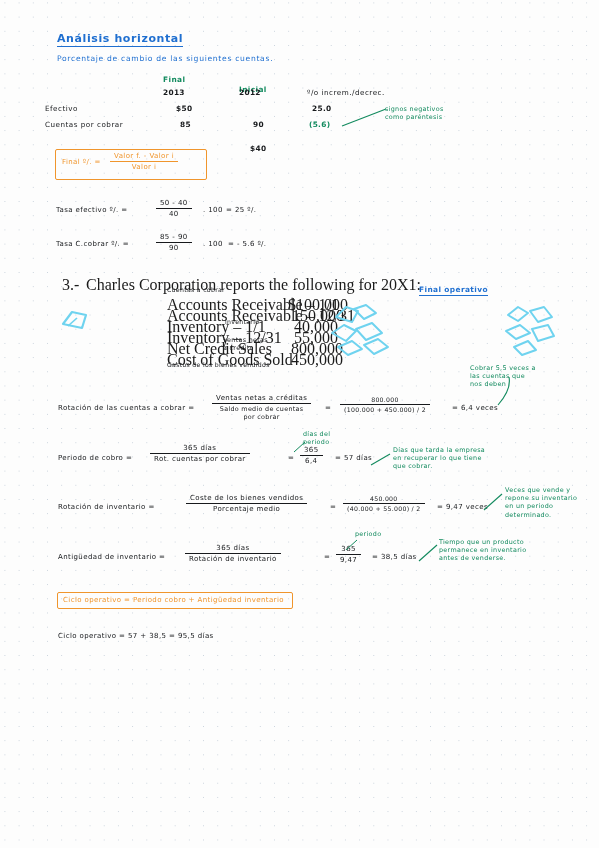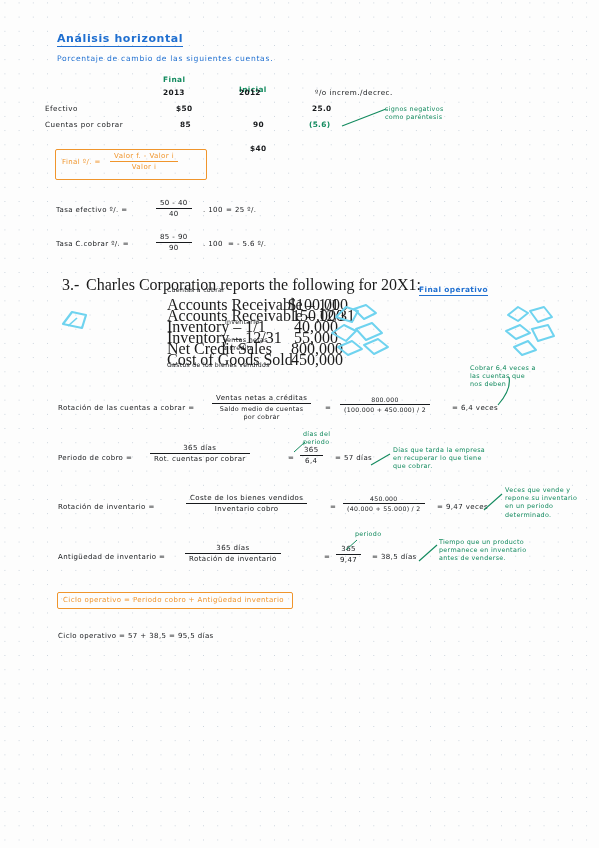--- a/index.html
+++ b/index.html
@@ -53,21 +53,21 @@
 
   <div class="abs hand blue t-title underline-blue" style="left:57px;top:32px;">Análisis horizontal</div>
 
   <div class="abs hand blue t-sub" style="left:57px;top:54px;">Porcentaje de cambio de las siguientes cuentas.</div>
 
   <div class="abs hand green t-hd" style="left:163px;top:75px;">Final</div>
   <div class="abs hand green t-hd" style="left:239px;top:75px;margin-top:10px;">Inicial</div>
 
   <div class="abs hand black t-num" style="left:163px;top:88px;">2013</div>
   <div class="abs hand black t-num" style="left:239px;top:88px;">2012</div>
-  <div class="abs hand black t-row" style="left:307px;top:88px;padding-left:8px;">º/o increm./decrec.</div>
+  <div class="abs hand black t-row" style="left:299px;top:88px;padding-left:8px;">º/o increm./decrec.</div>
 
   <div class="abs hand black t-row" style="left:45px;top:104px;">Efectivo</div>
   <div class="abs hand black t-num" style="left:176px;top:104px;">$50</div>
   <div class="abs hand black t-num" style="left:250px;top:104px;margin-top:40px;">$40</div>
   <div class="abs hand black t-num" style="left:312px;top:104px;">25.0</div>
 
   <div class="abs hand black t-row" style="left:45px;top:120px;">Cuentas por cobrar</div>
   <div class="abs hand black t-num" style="left:180px;top:120px;">85</div>
   <div class="abs hand black t-num" style="left:253px;top:120px;">90</div>
   <div class="abs hand green t-num" style="left:309px;top:120px;">(5.6)</div>
@@ -165,21 +165,21 @@
   </div>
   <div class="abs hand black t-form" style="left:325px;top:404px;">=</div>
   <div class="abs hand black t-form frac" style="left:340px;top:396px;">
     <span class="n t-small">800.000</span>
     <span class="d t-small">(100.000 + 450.000) / 2</span>
   </div>
   <div class="abs hand black t-form" style="left:452px;top:404px;">= 6,4 veces</div>
   <svg style="left:495px;top:375px;" width="24" height="32">
     <path d="M3,30 C10,22 16,12 14,2" stroke="#128a5e" stroke-width="1.1" fill="none"></path>
   </svg>
-  <div class="abs hand green t-note" style="left:470px;top:364px;">Cobrar 6,4 veces a
+  <div class="abs hand green t-note" style="left:470px;top:364px;">Cobrar 5,5 veces a
 las cuentas que
 nos deben</div>
 
   <div class="abs hand black t-form" style="left:58px;top:454px;">Periodo de cobro =</div>
   <div class="abs hand black t-form frac" style="left:150px;top:444px;">
     <span class="n">365 días</span>
     <span class="d">Rot. cuentas por cobrar</span>
   </div>
   <div class="abs hand black t-form" style="left:288px;top:454px;">=</div>
   <div class="abs hand black t-form frac" style="left:300px;top:446px;">
@@ -195,21 +195,21 @@
   <svg style="left:370px;top:452px;" width="22" height="16">
     <path d="M1,13 L20,2" stroke="#128a5e" stroke-width="1.1" fill="none"></path>
   </svg>
   <div class="abs hand green t-note" style="left:393px;top:446px;">Días que tarda la empresa
 en recuperar lo que tiene
 que cobrar.</div>
 
   <div class="abs hand black t-form" style="left:58px;top:503px;">Rotación de inventario =</div>
   <div class="abs hand black t-form frac" style="left:186px;top:494px;">
     <span class="n">Coste de los bienes vendidos</span>
-    <span class="d">Inventario cobro</span>
+    <span class="d">Porcentaje medio</span>
   </div>
   <div class="abs hand black t-form" style="left:330px;top:503px;">=</div>
   <div class="abs hand black t-form frac" style="left:343px;top:495px;">
     <span class="n t-small">450.000</span>
     <span class="d t-small">(40.000 + 55.000) / 2</span>
   </div>
   <div class="abs hand black t-form" style="left:437px;top:503px;">= 9,47 veces</div>
   <svg style="left:483px;top:492px;" width="22" height="20">
     <path d="M1,18 L19,2" stroke="#128a5e" stroke-width="1.1" fill="none"></path>
   </svg>

